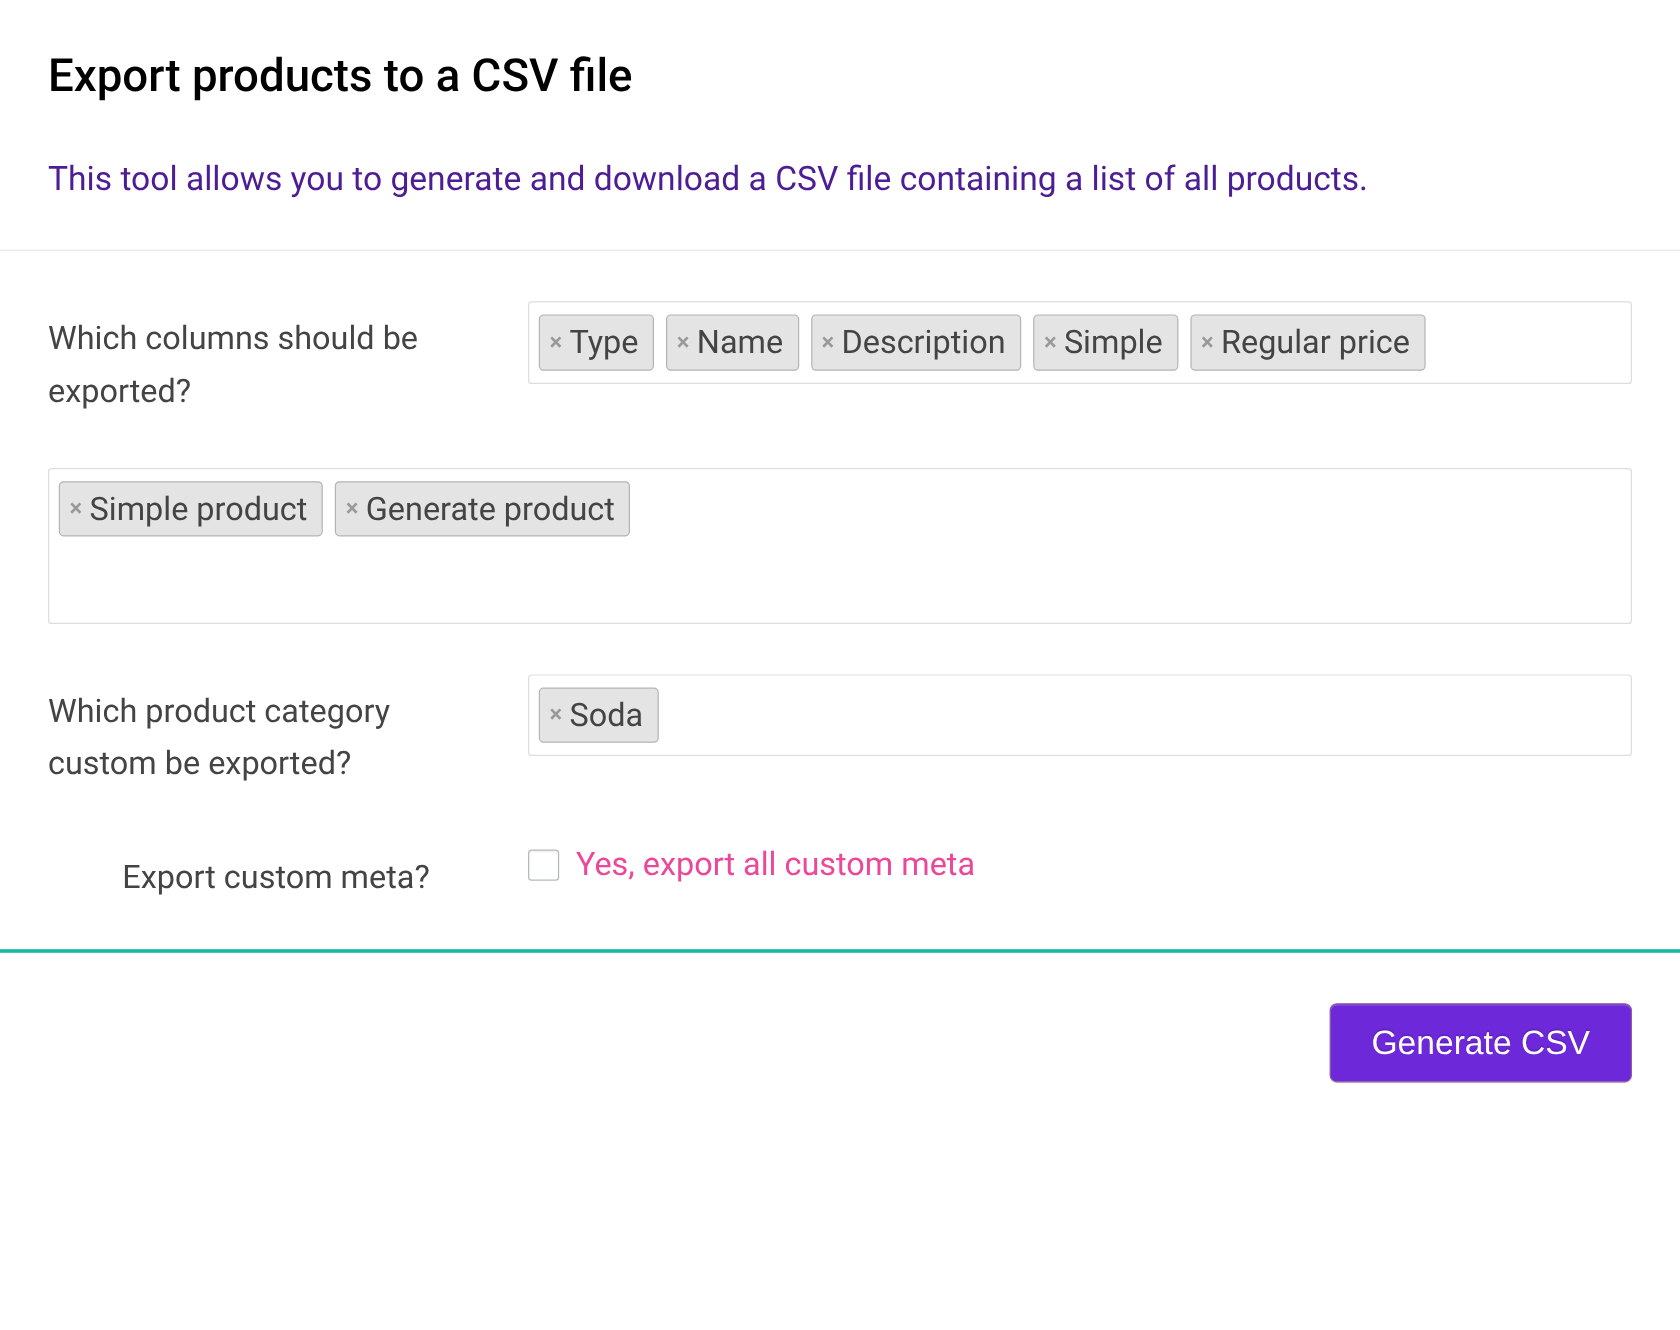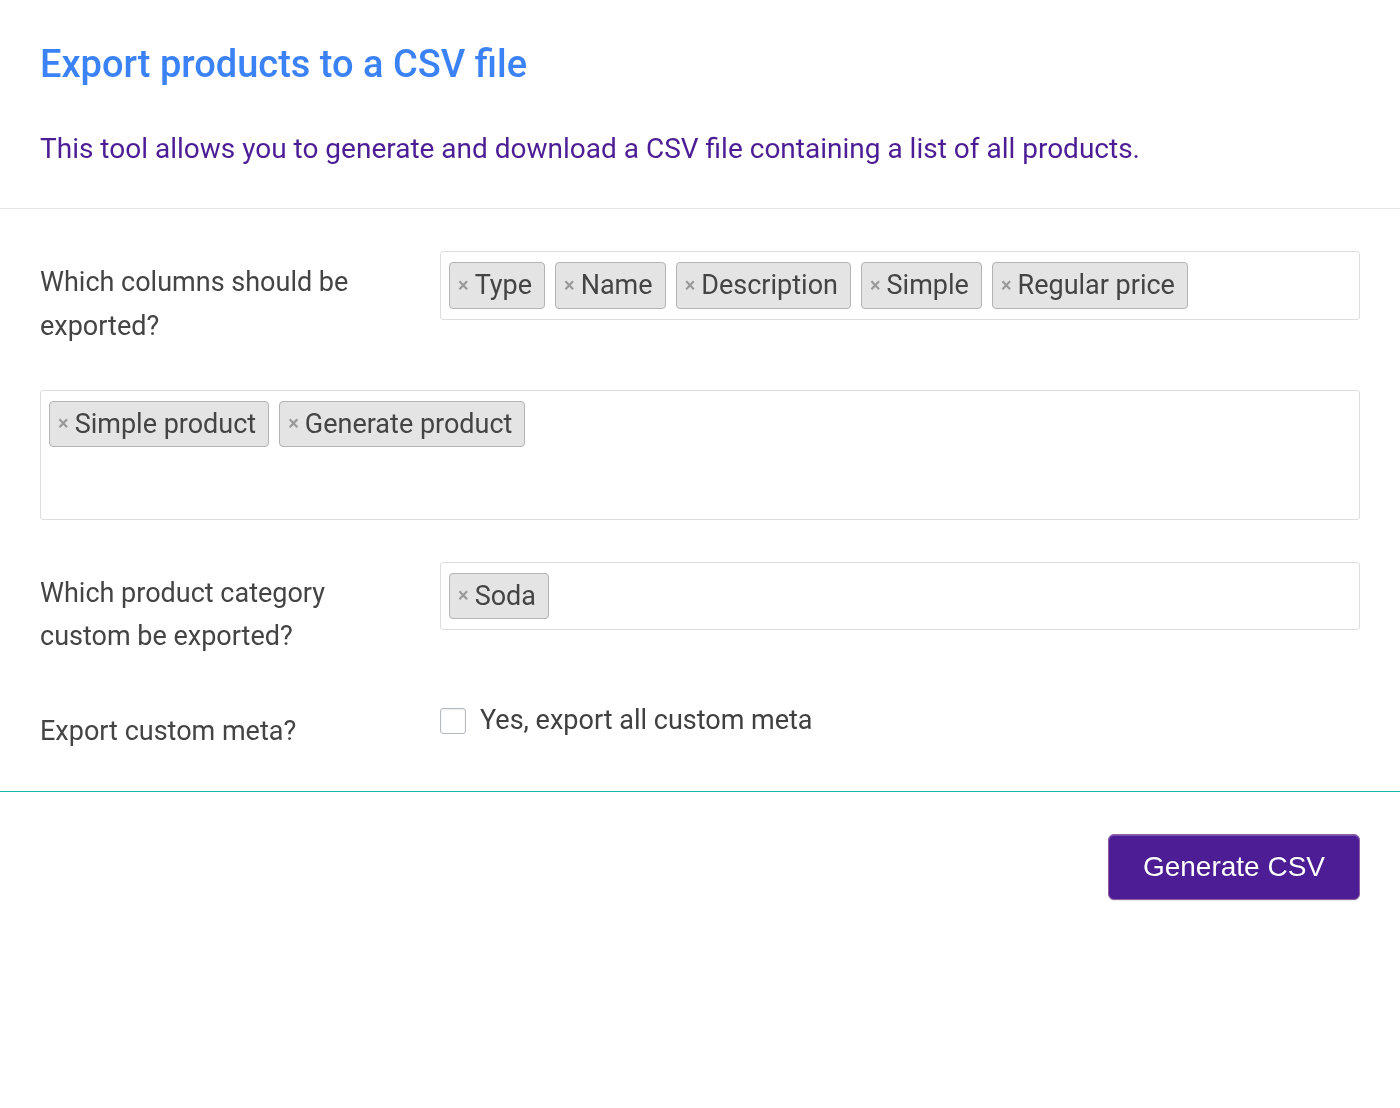--- a/index.html
+++ b/index.html
@@ -16,40 +16,41 @@
     }
     .container {
       width: 1400px;
     }
     .header-section {
       padding: 38px 40px 40px 40px;
     }
     h1.page-title {
       font-size: 38px;
       font-weight: 500;
-      color: #3b82f6;
+      color: #000000;
       margin-bottom: 38px;
     }
     .description {
       font-size: 28px;
       color: #4c1d95;
       font-weight: 400;
     }
     .form-section {
       border-top: 1px solid #e5e5e5;
-      border-bottom: 1px solid #14b8a6;
+      border-bottom: 3px solid #14b8a6;
       padding: 42px 40px 38px 40px;
     }
     .form-row {
       display: flex;
       align-items: flex-start;
       margin-bottom: 42px;
     }
     .form-row:last-child {
       margin-bottom: 0;
+      text-align: center;
     }
     .form-label {
       width: 400px;
       flex-shrink: 0;
       font-size: 27px;
       color: #444444;
       padding-top: 10px;
       line-height: 1.6;
       padding-right: 20px;
     }
@@ -101,30 +102,30 @@
       border: 1px solid #b4b9be;
       border-radius: 3px;
       background: #ffffff;
       margin-right: 14px;
       flex-shrink: 0;
       cursor: pointer;
       box-shadow: inset 0 1px 2px rgba(0,0,0,0.08);
     }
     .checkbox-label {
       font-size: 27px;
-      color: #404040;
+      color: #ec4899;
       cursor: pointer;
     }
     .footer-section {
       padding: 42px 40px 46px 40px;
       display: flex;
       justify-content: flex-end;
     }
     .generate-btn {
-      background: #4c1d95;
+      background: #6d28d9;
       border: 1px solid #8f5fa3;
       color: #ffffff;
       font-size: 28px;
       font-weight: 500;
       padding: 16px 34px;
       border-radius: 6px;
       cursor: pointer;
       box-shadow: inset 0 1px 0 rgba(255,255,255,0.25), 0 1px 0 rgba(0,0,0,0.08);
       text-shadow: 0 -1px 0 rgba(0,0,0,0.12);
     }

